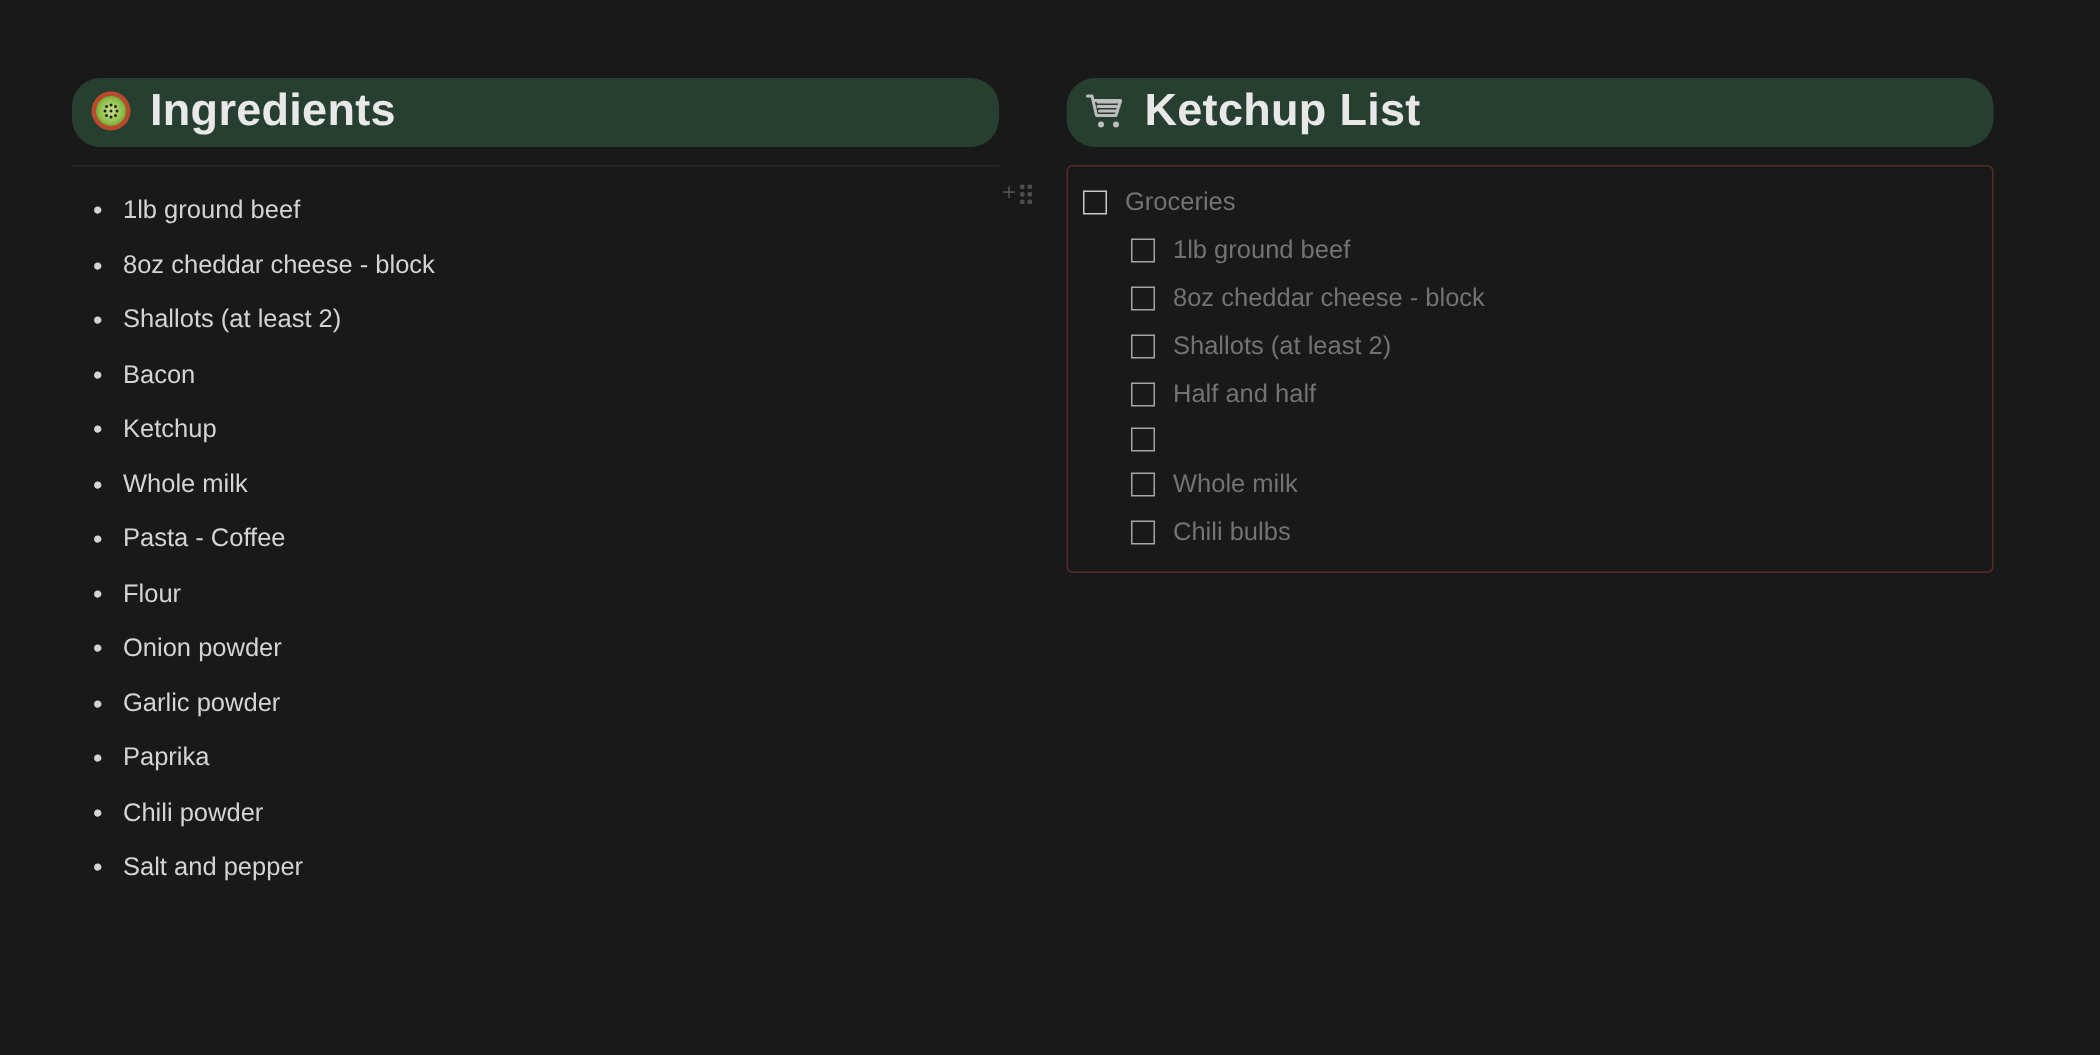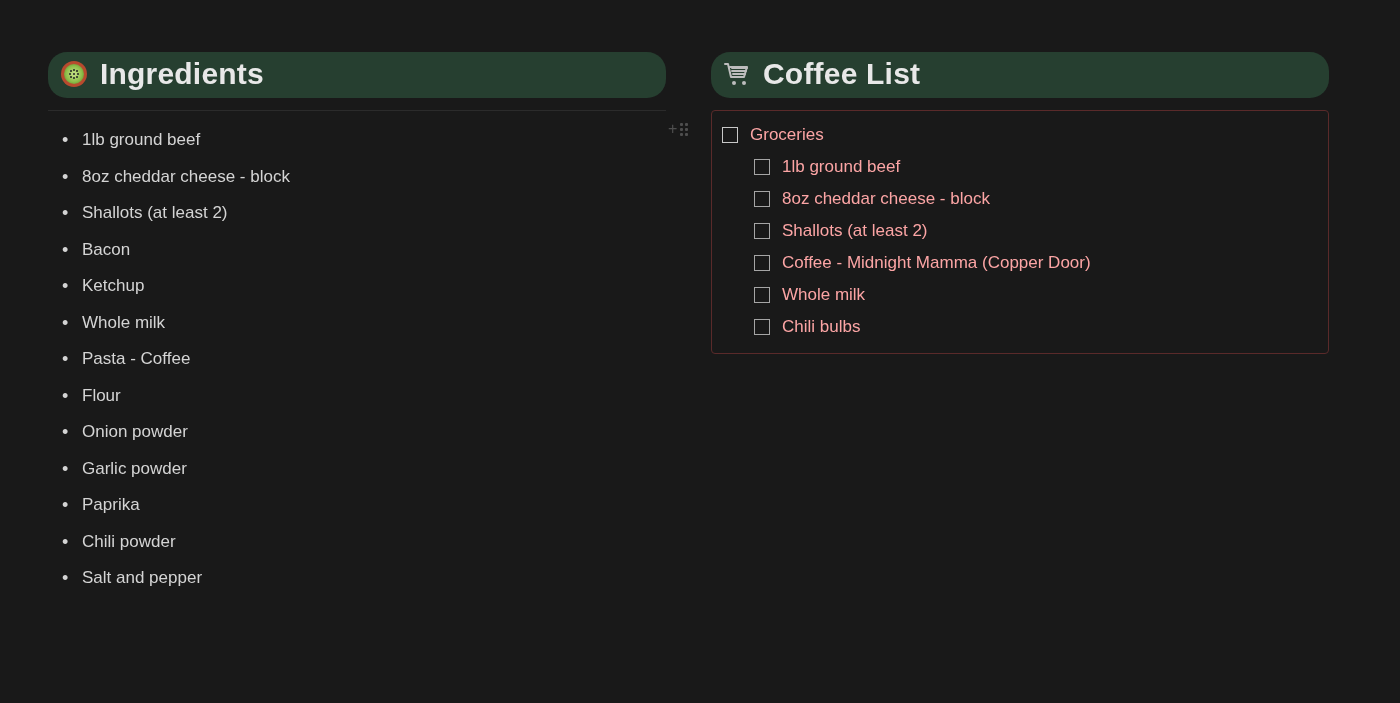--- a/index.html
+++ b/index.html
@@ -76,21 +76,21 @@
     border: 1px solid #5a2a2a;
     border-radius: 4px;
     padding: 8px 8px 10px 8px;
     position: relative;
   }
   .todo-item {
     display: flex;
     align-items: center;
     padding: 6px 2px;
     font-size: 17px;
-    color: #fca5a5;
+    color: #737373;
   }
   .todo-item.nested {
     padding-left: 34px;
   }
   .checkbox {
     display: inline-block;
     width: 16px;
     height: 16px;
     border: 1.5px solid #a5a5a5;
     margin-right: 12px;
@@ -189,21 +189,21 @@
       <span class="emoji cart-icon">
         <svg width="28" height="26" viewBox="0 0 28 26">
           <g fill="none" stroke="#bdbdbd" stroke-width="2" stroke-linecap="round" stroke-linejoin="round">
             <path d="M2 3h3l3 13h13l3-10H7"></path>
             <path d="M9 7h15M9 10h14M10 13h12"></path>
           </g>
           <circle cx="11" cy="22" r="2" fill="#bdbdbd"></circle>
           <circle cx="21" cy="22" r="2" fill="#bdbdbd"></circle>
         </svg>
       </span>
-      <h2>Coffee List</h2>
+      <h2>Ketchup List</h2>
     </div>
 
     <div class="todo-block">
       <div class="block-handles">
         <span class="handle-plus">+</span>
         <span class="handle-grip">
           <span></span>
             <span></span>
             <span></span>
             <span></span>
@@ -224,21 +224,24 @@
           <div class="todo-item nested">
             <span class="checkbox"></span>
             <span>8oz cheddar cheese - block</span>
           </div>
           <div class="todo-item nested">
             <span class="checkbox"></span>
             <span>Shallots (at least 2)</span>
           </div>
           <div class="todo-item nested">
             <span class="checkbox"></span>
-            <span>Coffee - Midnight Mamma (Copper Door)</span>
+            <span>Half and half</span>
+          </div>
+          <div class="todo-item nested">
+            <span class="checkbox"></span>
           </div>
           <div class="todo-item nested">
             <span class="checkbox"></span>
             <span>Whole milk</span>
           </div>
           <div class="todo-item nested">
             <span class="checkbox"></span>
             <span>Chili bulbs</span>
           </div>
         </div>

